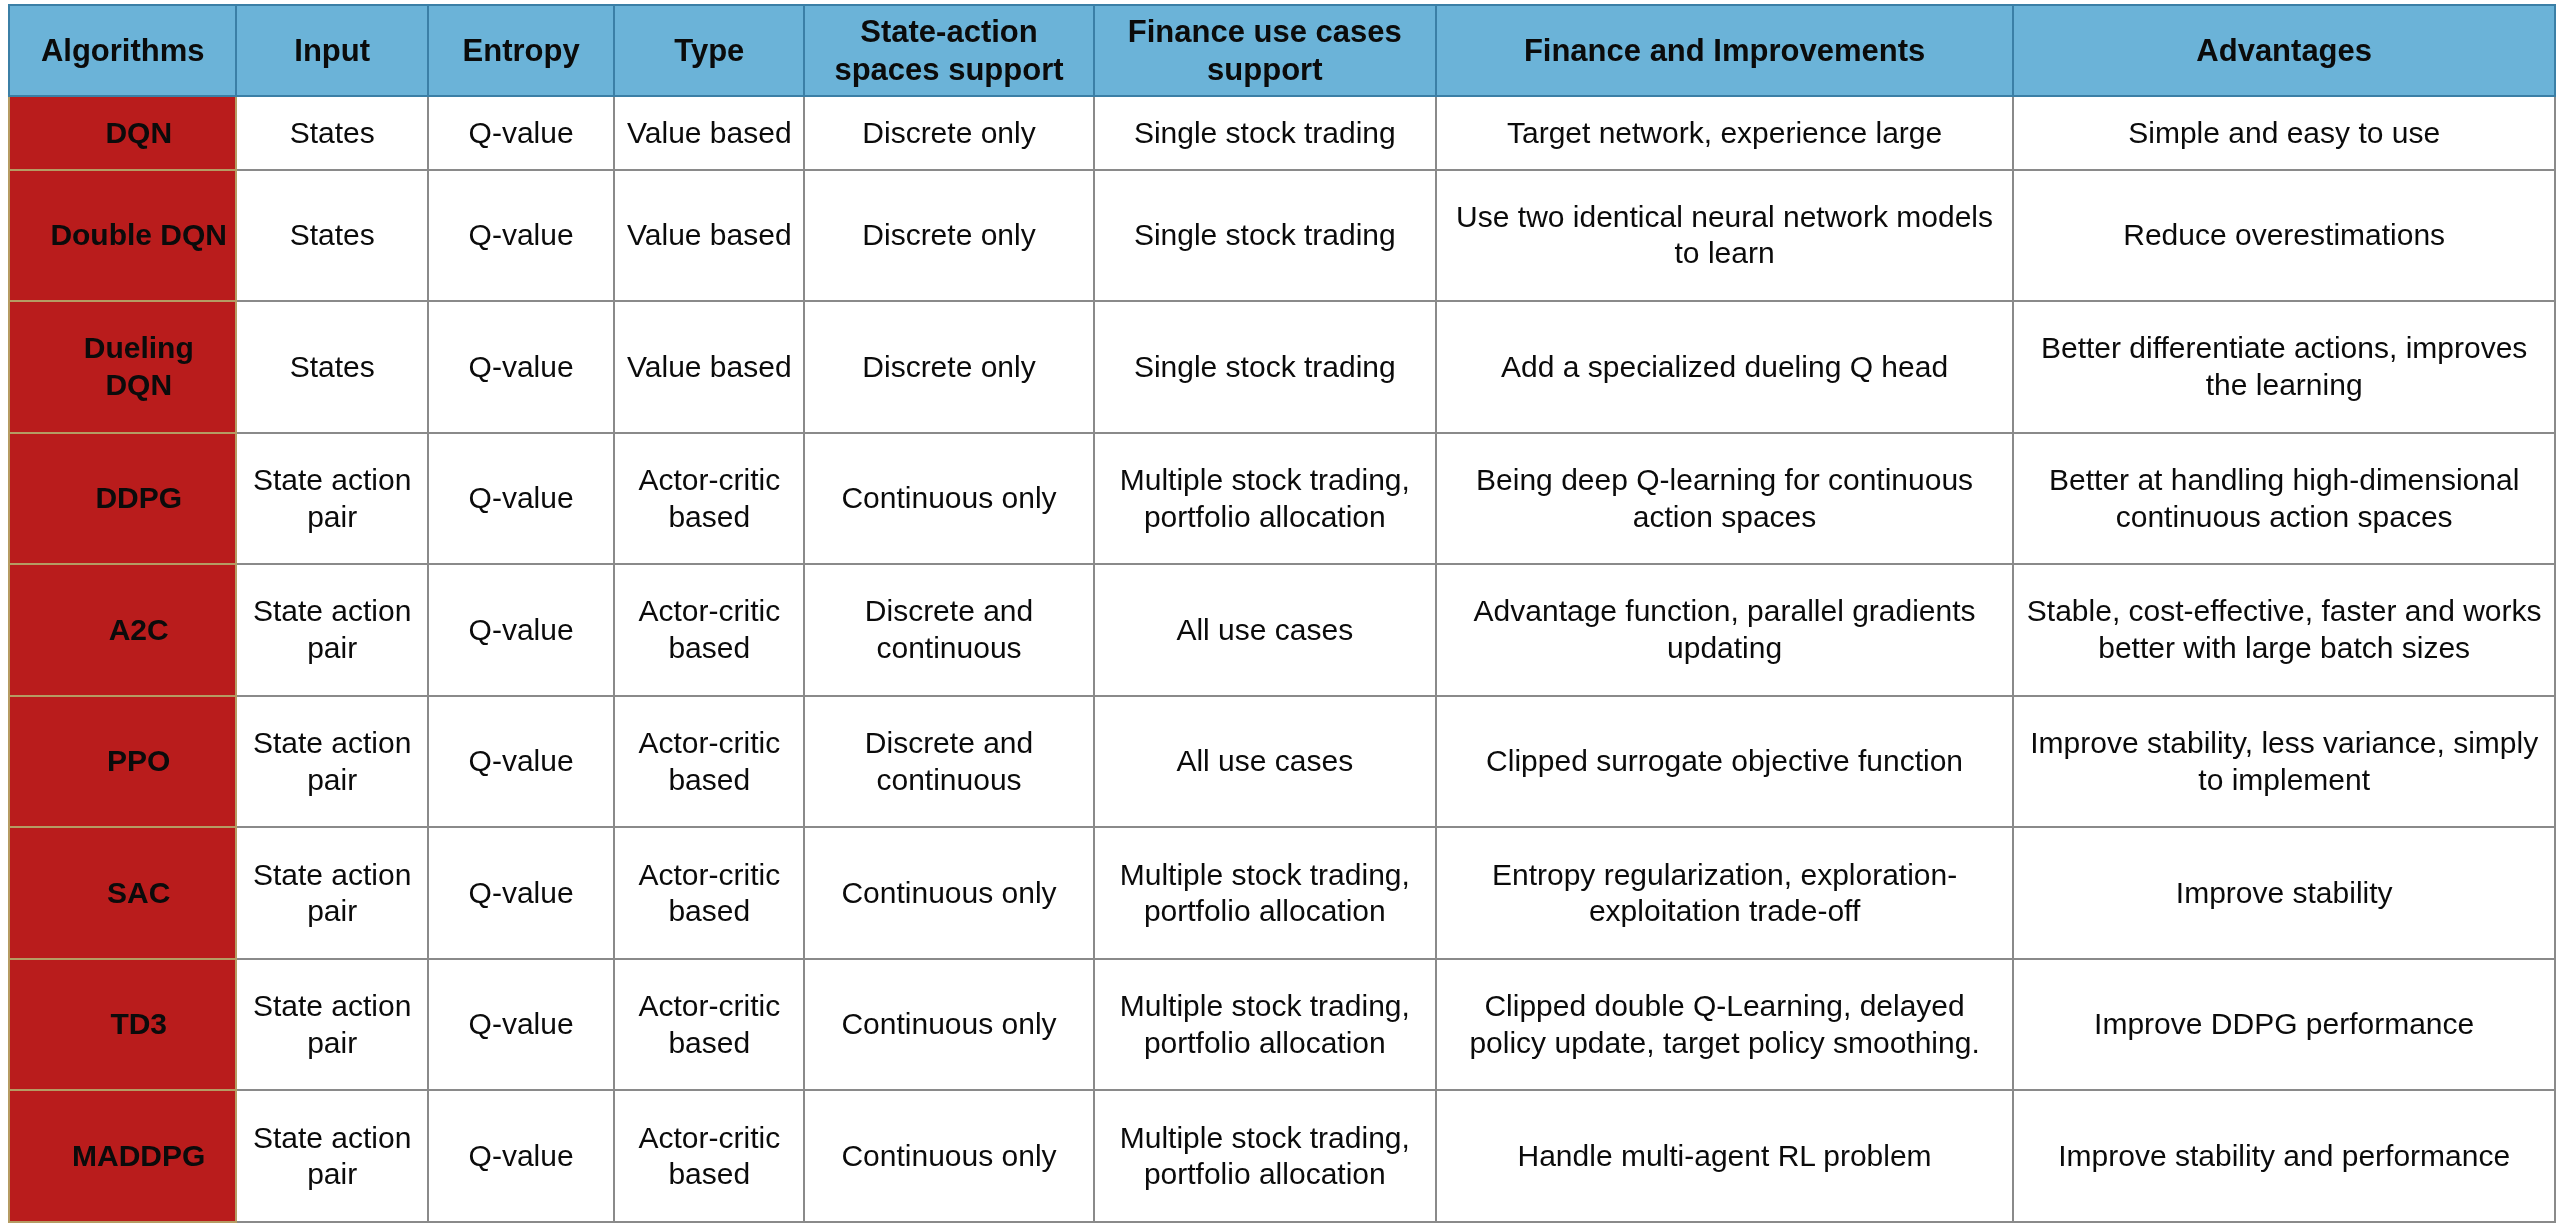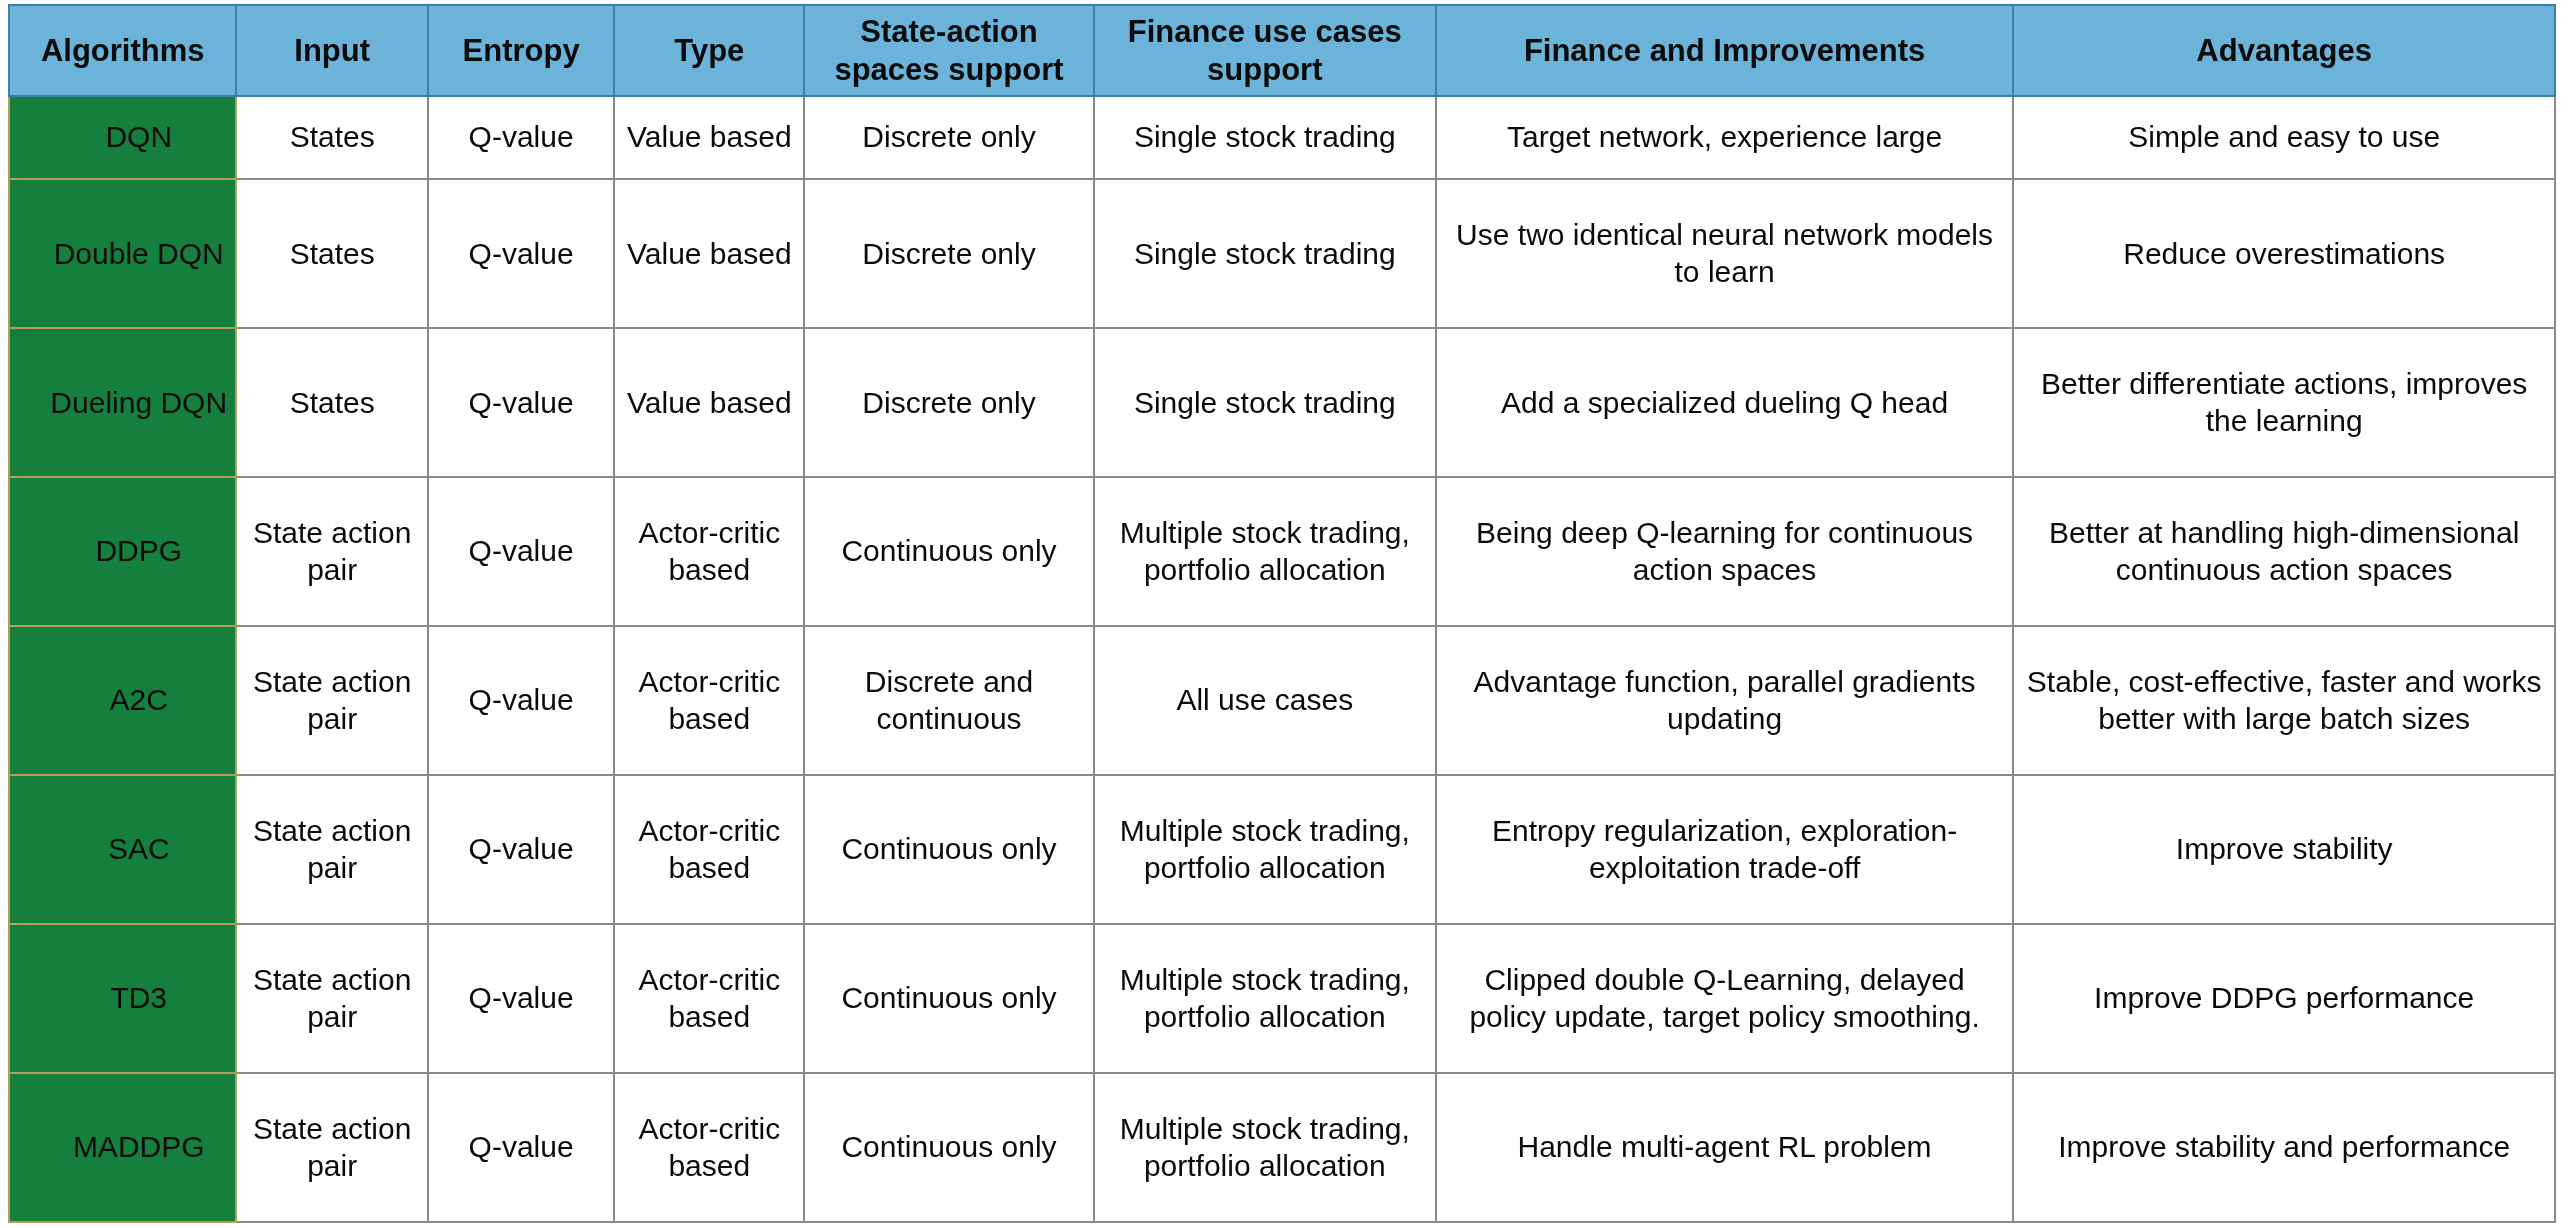--- a/index.html
+++ b/index.html
@@ -50,22 +50,22 @@
     font-weight: 700;
     font-size: 31px;
     height: 77px;
     padding: 6px 10px;
   }
   table.cmp tbody td {
     font-size: 30px;
     background: #ffffff;
   }
   table.cmp tbody td.algo {
-    background: #15803d;
-    font-weight: 400;
+    background: #b91c1c;
+    font-weight: 700;
     border-color: #b59c63;
     font-size: 30px;
     padding-left: 40px;
   }
 </style>
 </head>
 <body>
 
 <div id="table-wrap">
   <table class="cmp">
@@ -136,20 +136,30 @@
           <td class="algo">A2C</td>
           <td>State action pair</td>
           <td>Q-value</td>
           <td>Actor-critic based</td>
           <td>Discrete and continuous</td>
           <td>All use cases</td>
           <td>Advantage function, parallel gradients updating</td>
           <td>Stable, cost-effective, faster and works better with large batch sizes</td>
         </tr>
         <tr>
+          <td class="algo">PPO</td>
+          <td>State action pair</td>
+          <td>Q-value</td>
+          <td>Actor-critic based</td>
+          <td>Discrete and continuous</td>
+          <td>All use cases</td>
+          <td>Clipped surrogate objective function</td>
+          <td>Improve stability, less variance, simply to implement</td>
+        </tr>
+        <tr>
           <td class="algo">SAC</td>
           <td>State action pair</td>
           <td>Q-value</td>
           <td>Actor-critic based</td>
           <td>Continuous only</td>
           <td>Multiple stock trading, portfolio allocation</td>
           <td>Entropy regularization, exploration-exploitation trade-off</td>
           <td>Improve stability</td>
         </tr>
         <tr>

